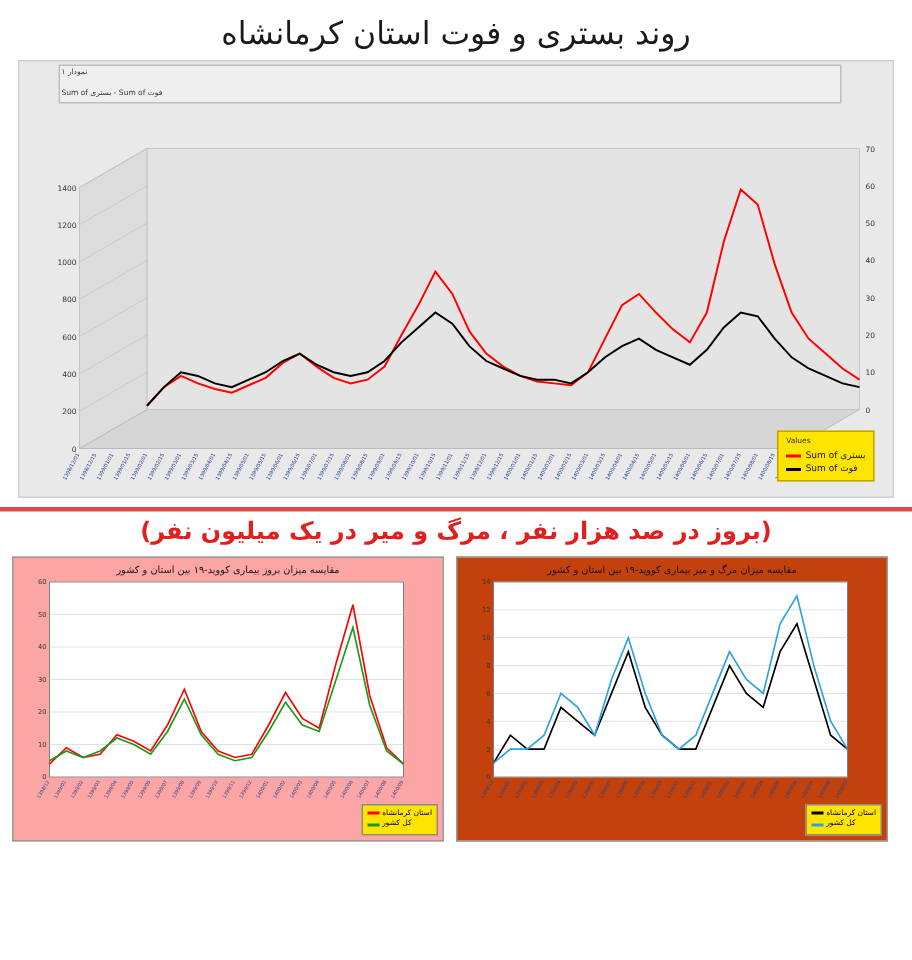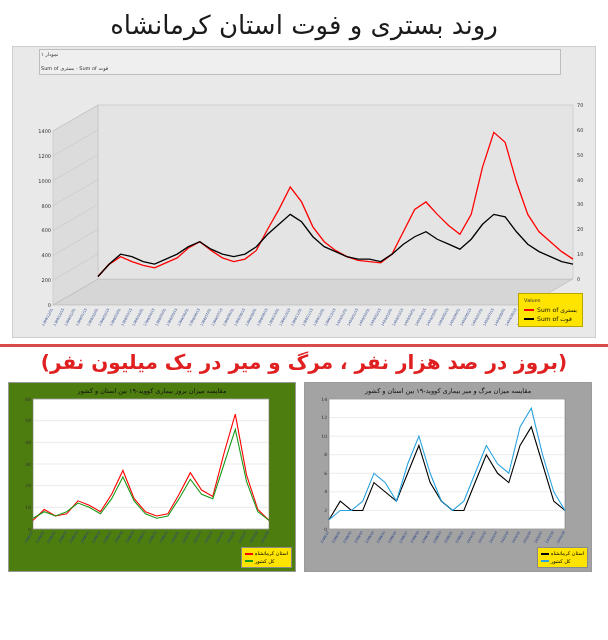--- a/index.html
+++ b/index.html
@@ -6,29 +6,29 @@
   body{
     width:608px;height:640px;
     background:#ffffff;
     font-family:"DejaVu Sans", sans-serif;
     overflow:hidden;
     position:relative;
   }
   .panel{position:relative;width:608px;}
   .panel-title{
     text-align:center;
-    font-size:26px;
+    font-size:21px;
     color:#1a1a1a;
     direction:rtl;
     padding-top:10px;
     letter-spacing:0px;
   }
   .panel-sub{
     text-align:center;
-    font-size:20px;
+    font-size:16px;
     color:#e02020;
     direction:rtl;
     font-weight:bold;
     line-height:1.35;
     padding-top:2px;
   }
   .divider{
     width:608px;height:3px;background:#d94a4a;margin-top:6px;
   }
 
@@ -72,22 +72,22 @@
     gap:8px;
     padding:6px 8px 0 8px;
     box-sizing:border-box;
   }
   .mini{
     position:relative;
     width:288px;height:190px;
     box-sizing:border-box;
     border:1px solid #9a9a9a;
   }
-  .mini.yellow{background:#4d7c0f;}
-  .mini.white{background:#a3a3a3;}
+  .mini.yellow{background:#fca5a5;}
+  .mini.white{background:#c2410c;}
   .mini-title{
     position:absolute;top:4px;left:0;width:100%;
     text-align:center;font-size:6.5px;color:#111;direction:rtl;
   }
   .mini-legend{
     position:absolute;right:3px;bottom:3px;
     border:1px solid #8a8a8a;
     padding:2px 3px;font-size:5px;line-height:1.5;direction:rtl;
   }
   .mini-legend.on-yellow{background:#ffe400;}

